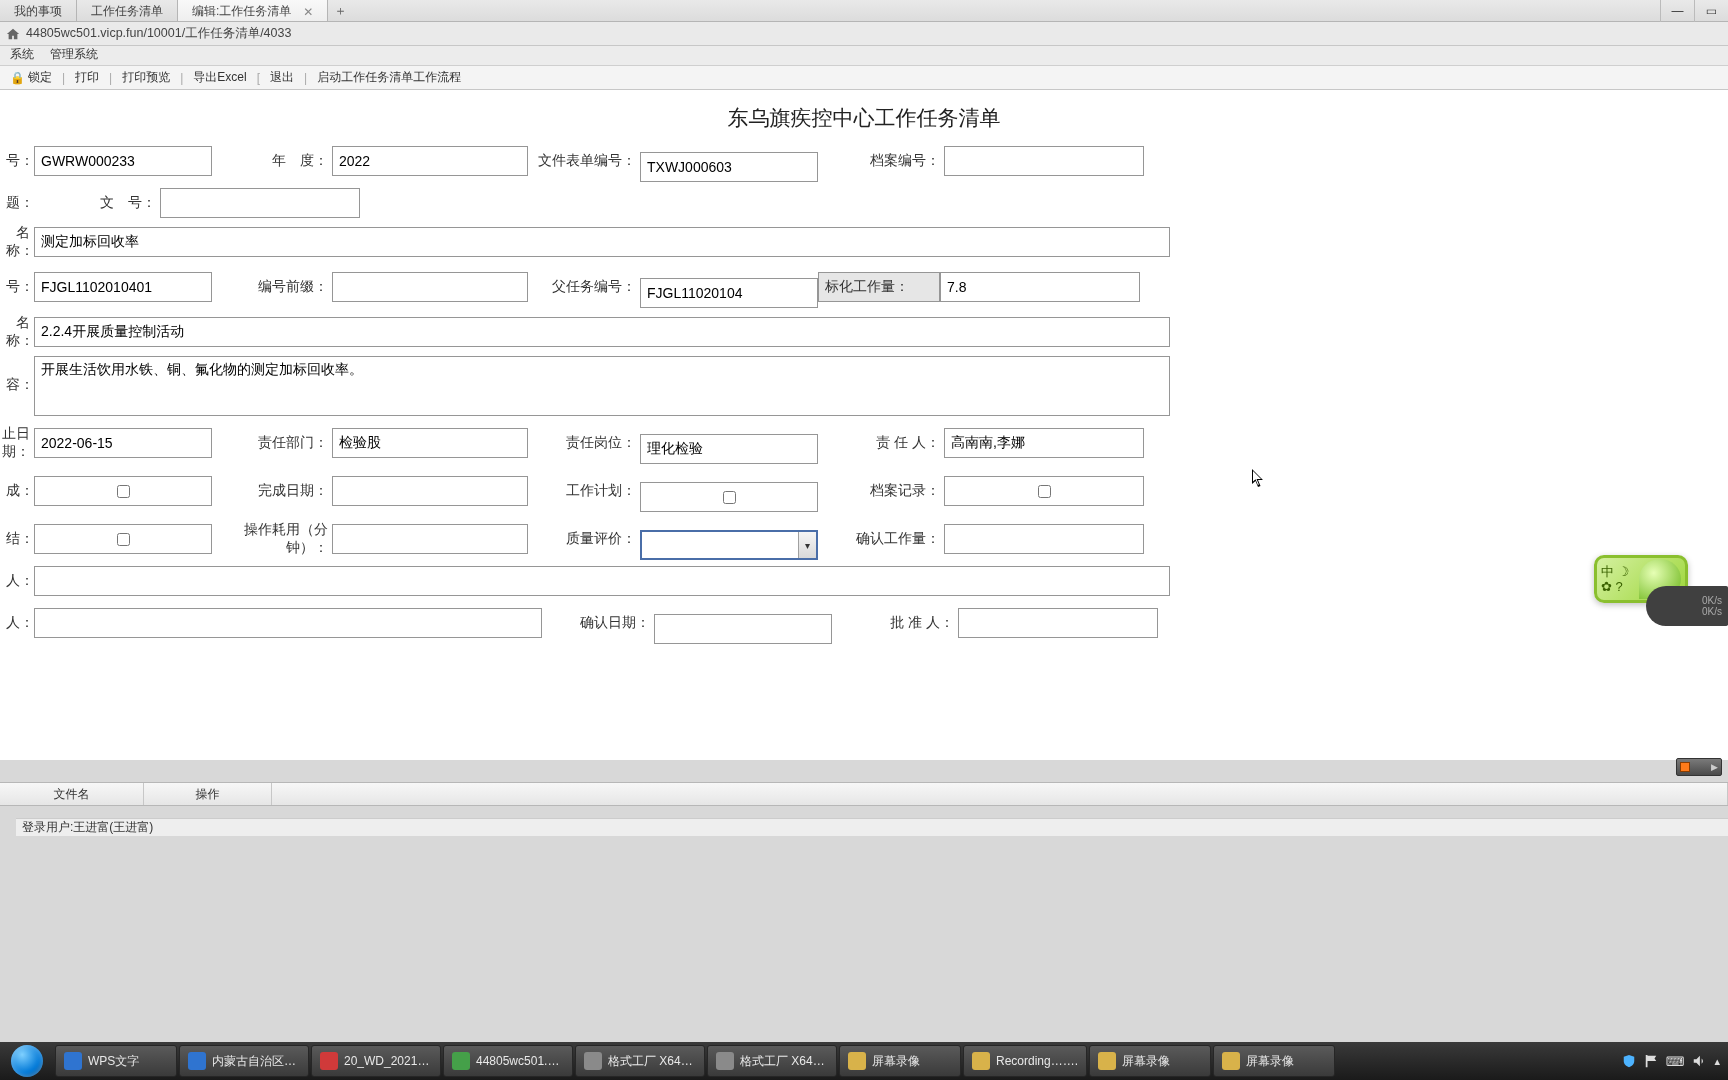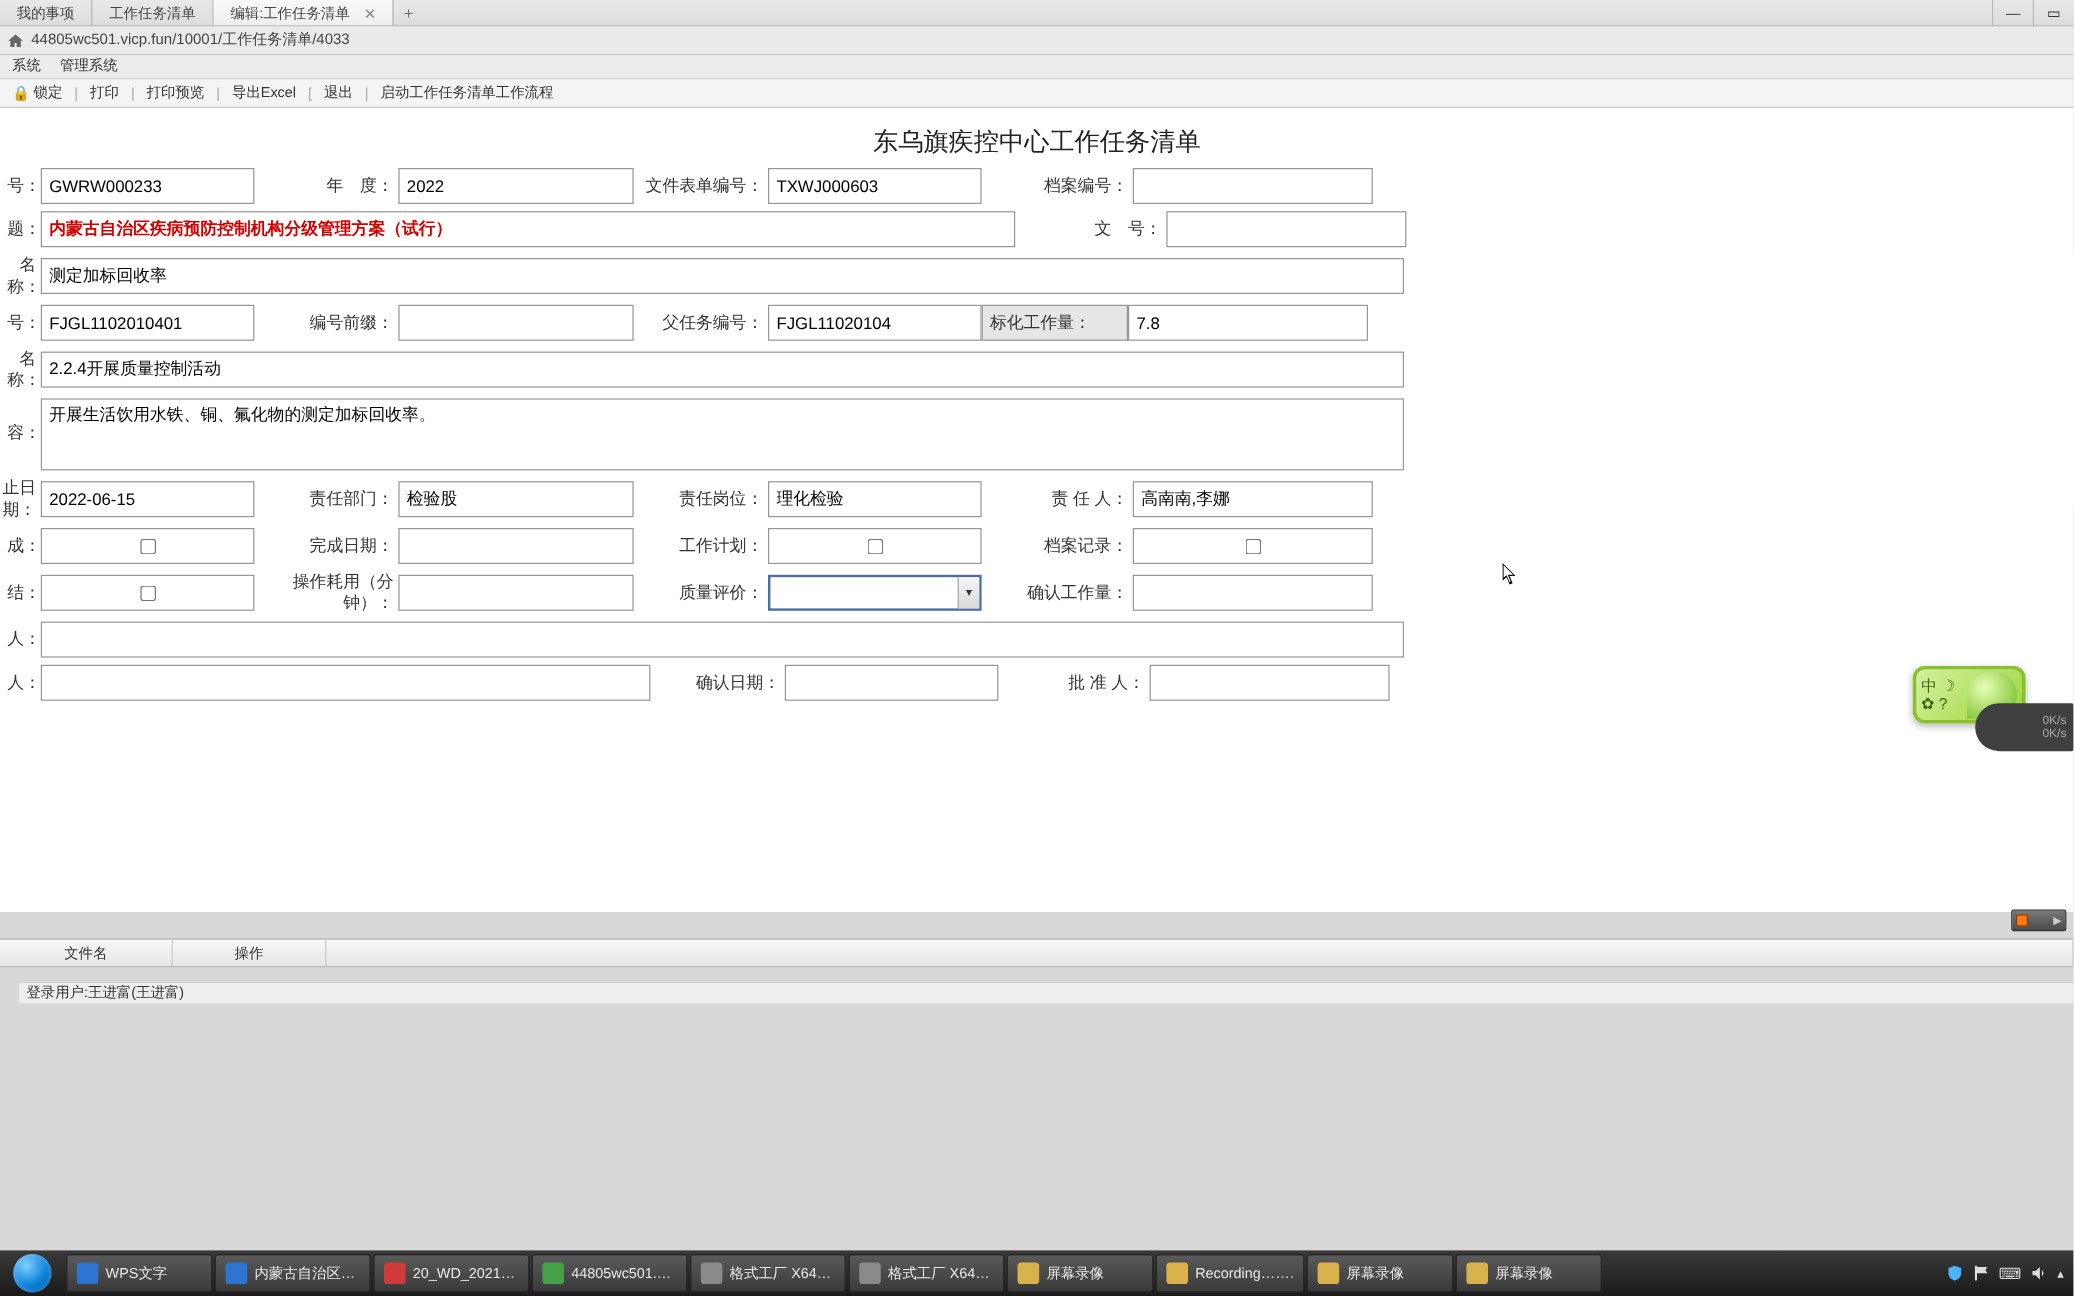--- a/index.html
+++ b/index.html
@@ -43,21 +43,21 @@
 .sel-cell { flex:0 0 auto; height:30px; border:2px solid #4a6ea8; background:#fff; display:flex; align-items:stretch; }
 .sel-cell .sel-body { flex:1; }
 .sel-cell .sel-arrow { width:18px; background:linear-gradient(#f5f5f5,#d9d9d9); border-left:1px solid #a0a0a0; display:flex; align-items:center; justify-content:center; font-size:10px; color:#333;}
 
 
 .c-lbl1 { width: 28px; }   
 .c-in1  { width: 178px; }
 .c-lbl2 { width: 120px; }
 .c-in2  { width: 196px; }
 .c-lbl3 { width: 112px; }
-.c-in3  { width: 178px; }
+.c-in3  { width: 178px; margin-top: 12px; }
 .c-lbl4 { width: 126px; }
 .c-in4  { width: 200px; }
 .wide-3 { width: 1136px; }
 .wide-2 { width: 508px; }
 
 
 .bottom-grid { position:absolute; top:782px; left:0; right:0; height:24px; background:linear-gradient(#f7f7f7,#e6e6e6); border-top:1px solid #b7b7b7; border-bottom:1px solid #b7b7b7; display:flex; }
 .bg-col { border-right:1px solid #c7c7c7; display:flex; align-items:center; justify-content:center; font-size:12px;}
 
 
@@ -168,23 +168,20 @@
           <input value="TXWJ000603" style="">
         </div>
       <div class="lbl c-lbl4">档案编号：</div>
       <div class="inp c-in4">
           <input value="" style="">
         </div>
     </div>
 
     <div class="row">
       <div class="lbl c-lbl1">题：</div>
-      <div class="inp red-text" style="width:812px">
-          <input value="内蒙古自治区疾病预防控制机构分级管理方案（试行）" style="">
-        </div>
       <div class="lbl c-lbl4">文　号：</div>
       <div class="inp c-in4">
           <input value="" style="">
         </div>
     </div>
 
     <div class="row">
       <div class="lbl c-lbl1">名称：</div>
       <div class="inp wide-3">
           <input value="测定加标回收率" style="">

